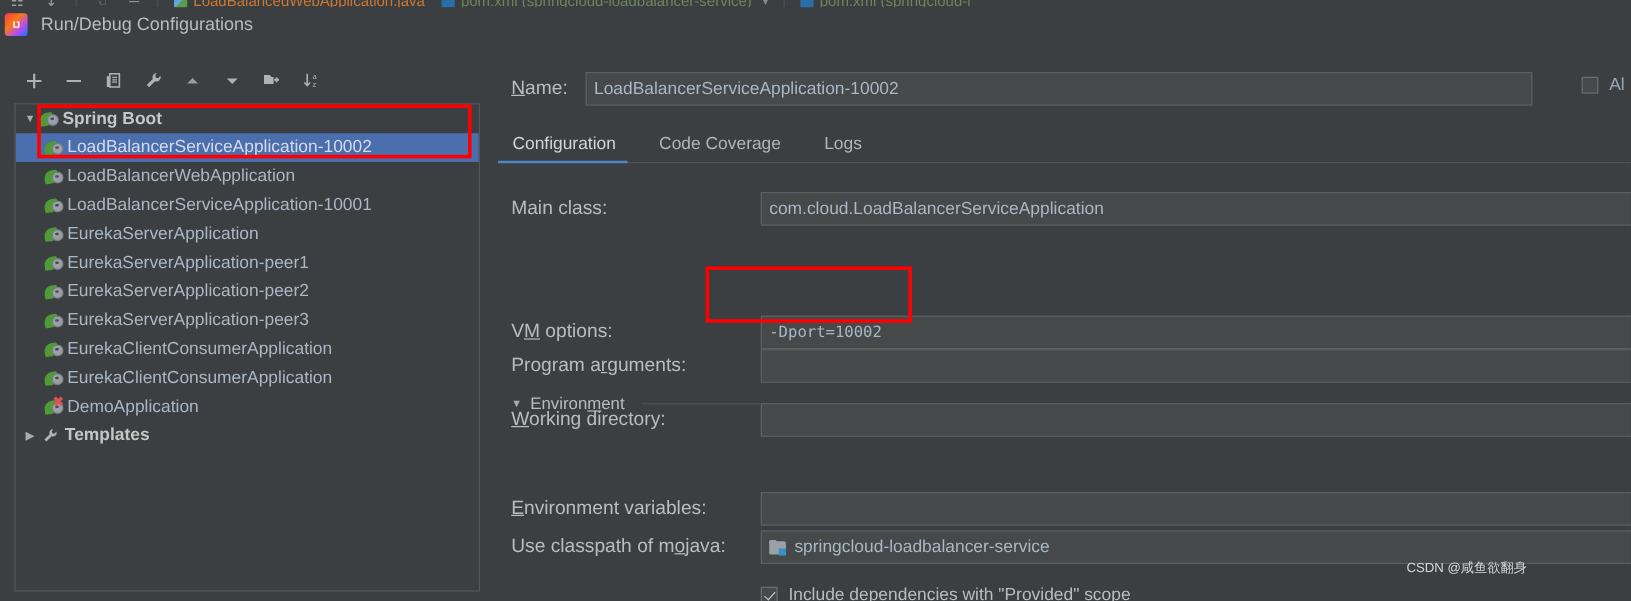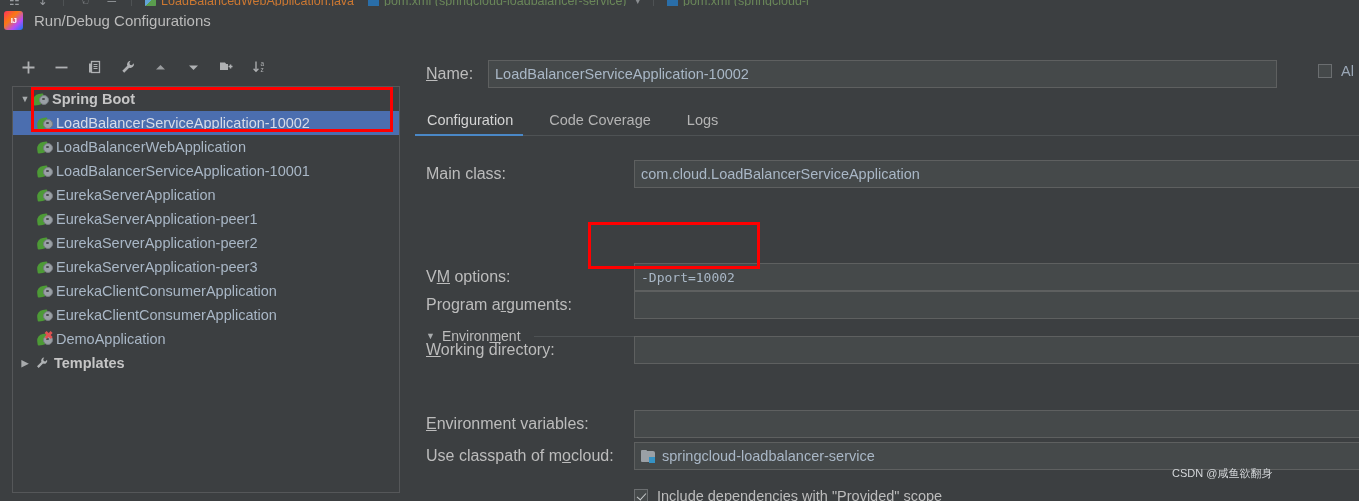--- a/index.html
+++ b/index.html
@@ -611,21 +611,21 @@
         <div class="frow" style="top:248px;margin-top:25px;">
           <span class="lbl"><span></span><span class="mn">E</span><span>nvironment variables:</span></span>
           <div class="ctl">
             <div class="field" style="width:947px;">
               <span></span>
             </div>
           </div>
         </div>
 
         <div class="frow" style="top:305px;">
-          <span class="lbl"><span>Use classpath of m</span><span class="mn">o</span><span>cloud:</span></span>
+          <span class="lbl"><span>Use classpath of m</span><span class="mn">o</span><span>java:</span></span>
           <div class="ctl">
             <div class="field" style="width:947px;">
               <span class="mod-ico">
                 <span class="f2"></span>
                   <span class="f1"></span>
                   <span class="sq"></span>
               </span>
               <span>springcloud-loadbalancer-service</span>
             </div>
           </div>

